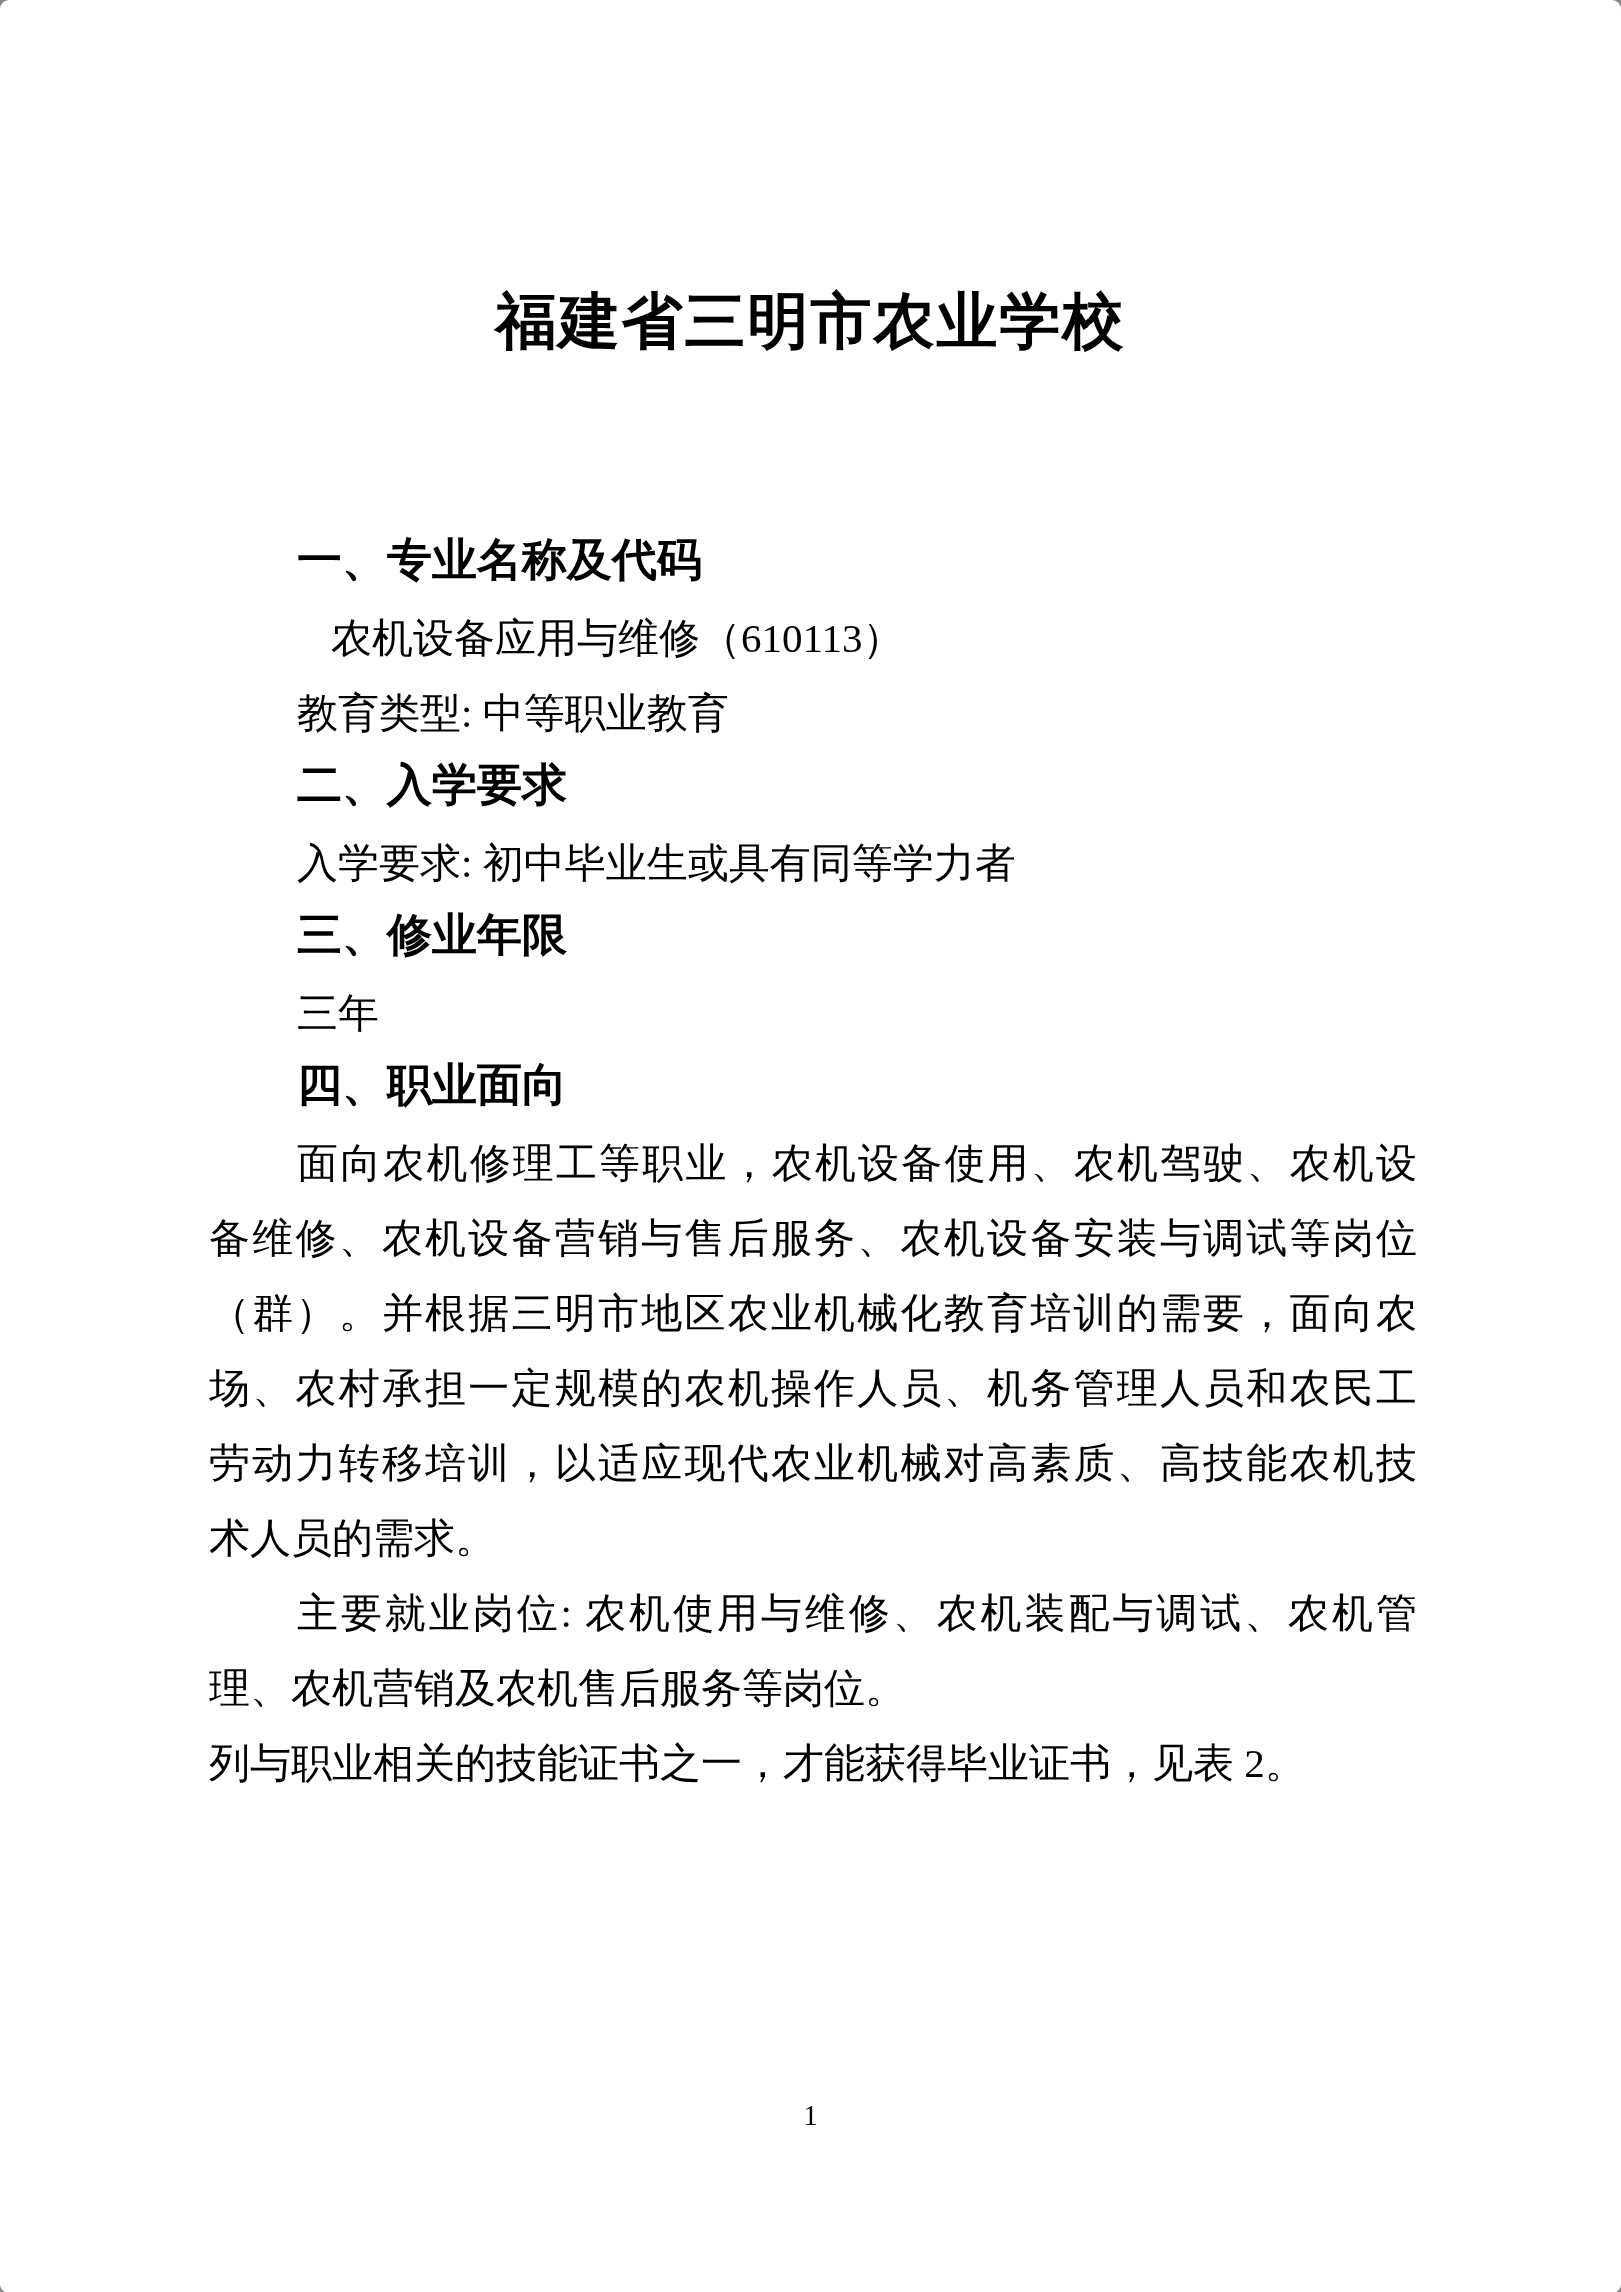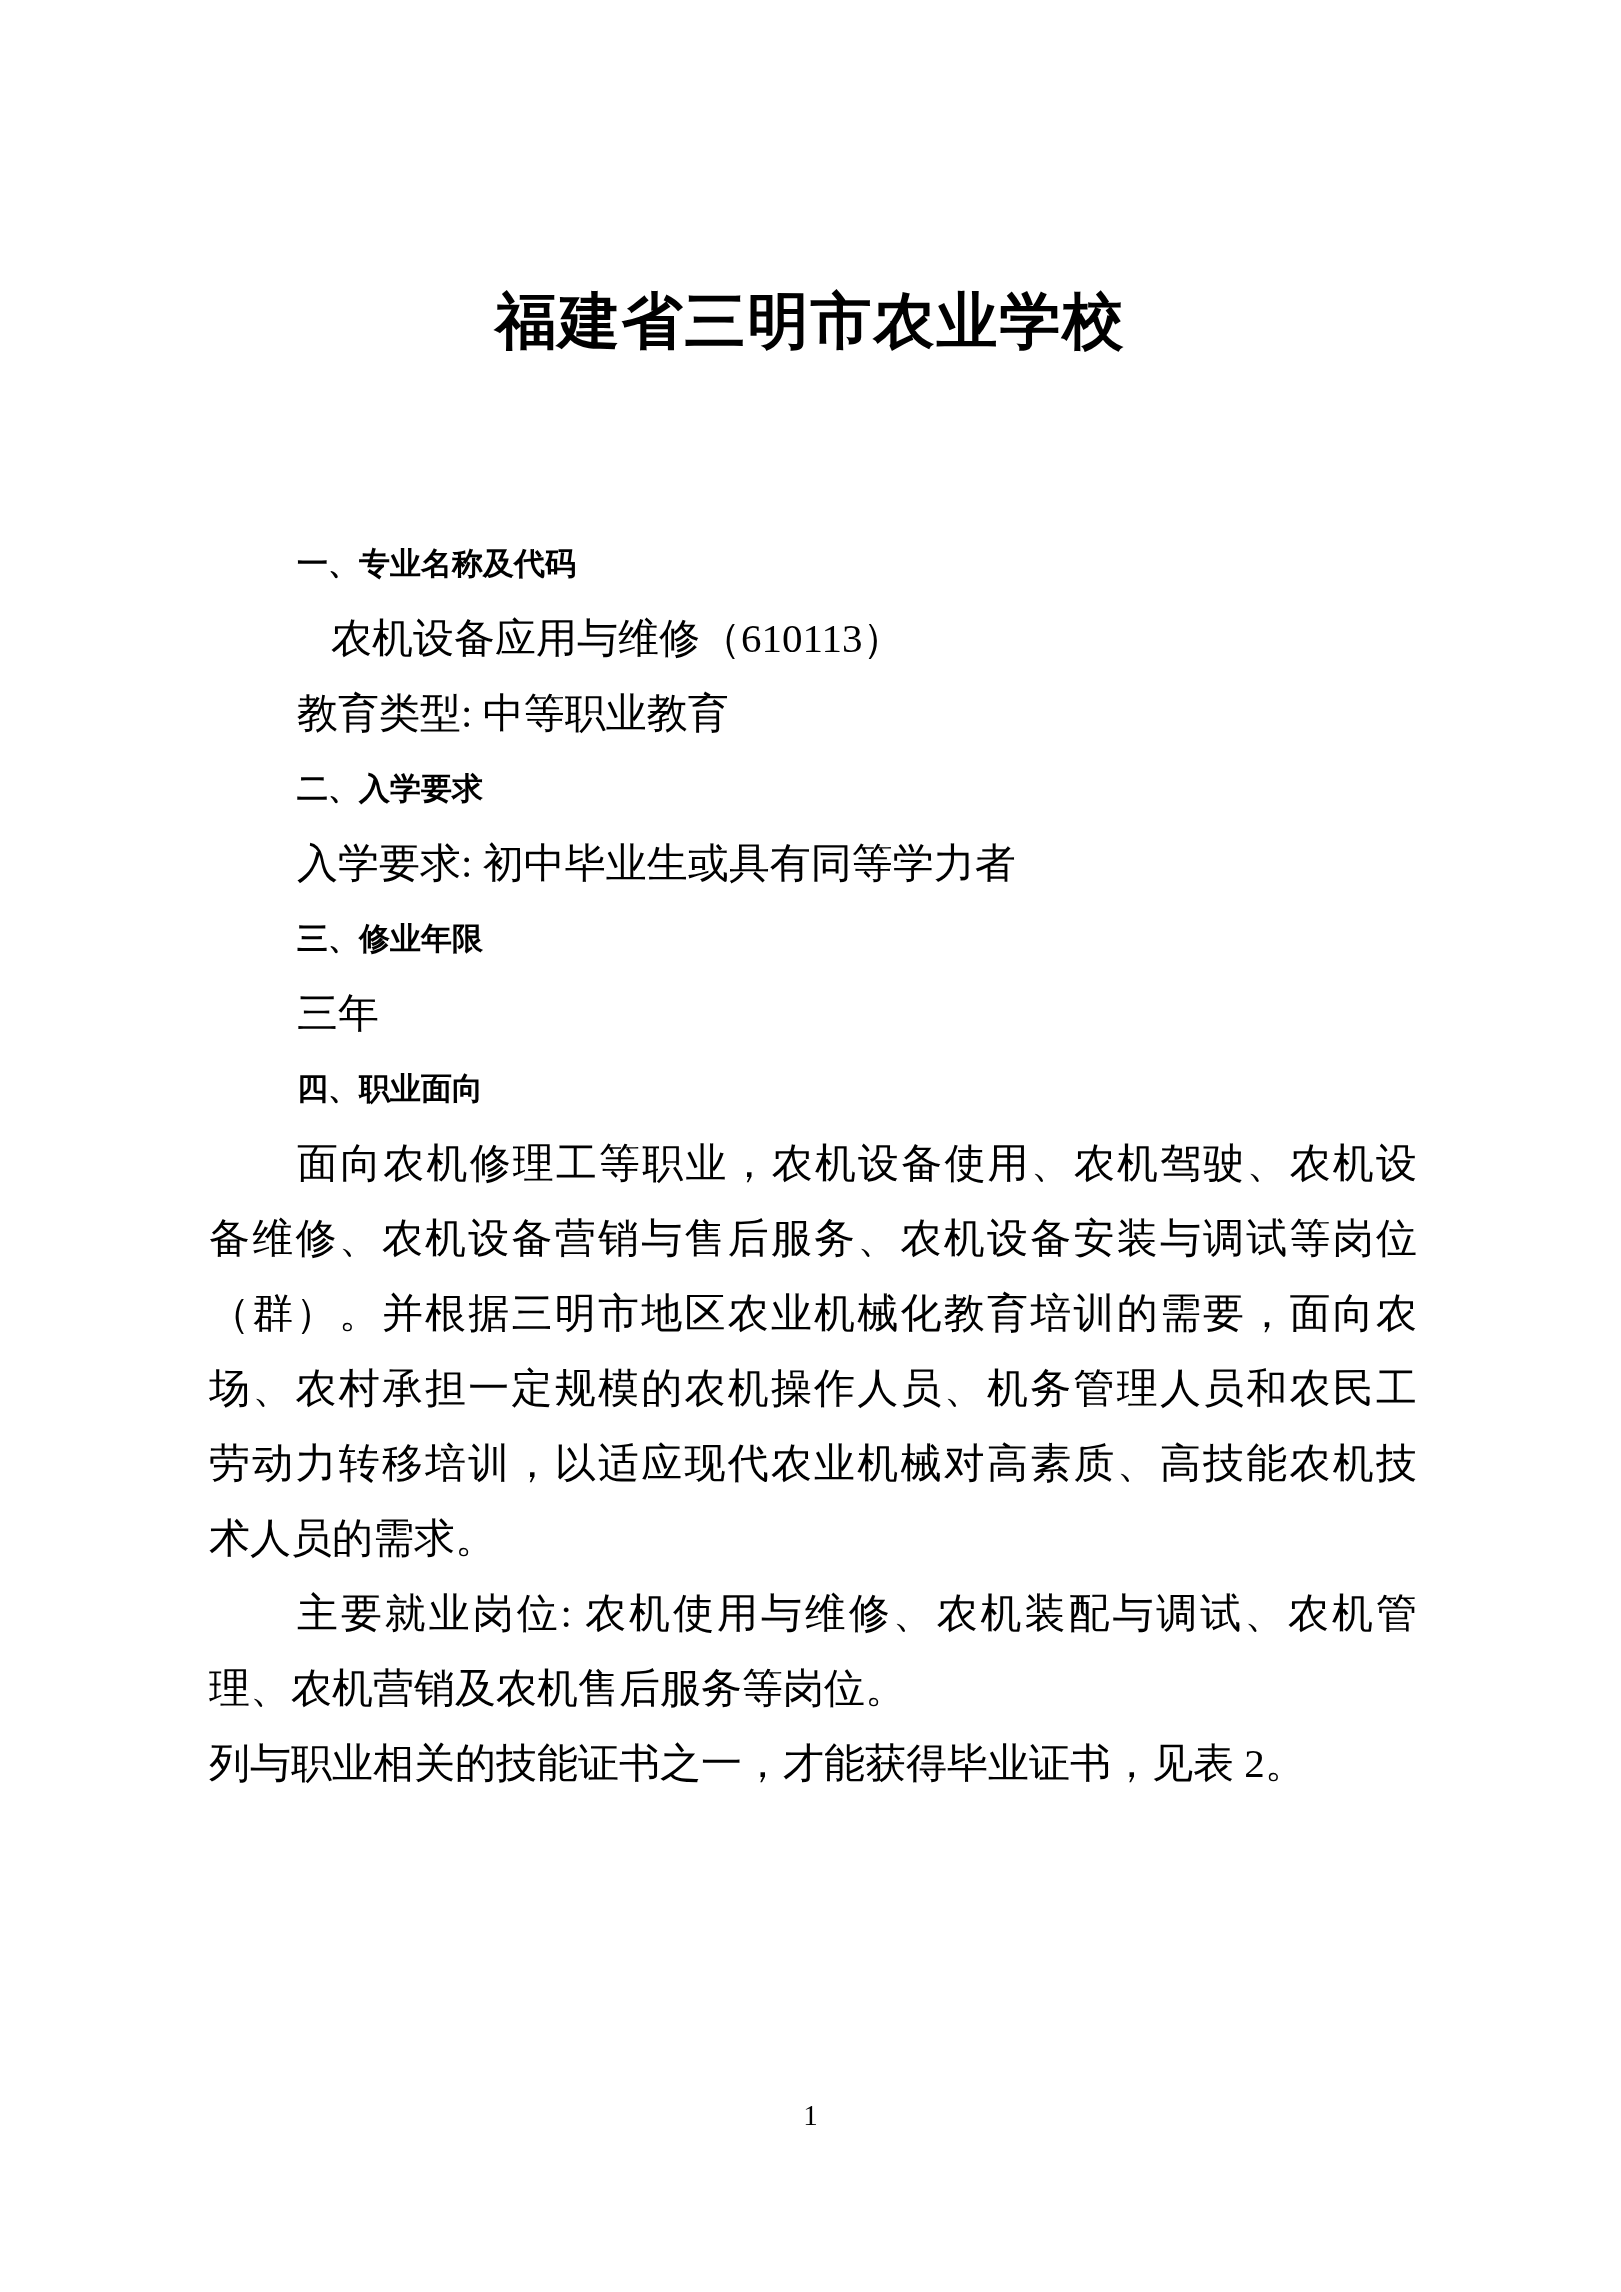--- a/index.html
+++ b/index.html
@@ -3,20 +3,21 @@
 <meta charset="utf-8">
 <style>
   html, body { margin: 0; padding: 0; background: #888; }
   .page {
     position: relative;
     width: 1621px;
     height: 2293px;
     background: #ffffff;
     color: #000000;
     overflow: hidden;
+    border-radius: 9px;
   }
   .title-block {
     position: absolute;
     top: 284px;
     left: 0;
     right: 0;
     text-align: center;
     font-family: "Liberation Serif", "DejaVu Serif", serif;
     font-weight: bold;
     font-size: 61px;
@@ -33,23 +34,23 @@
     line-height: 75px;
   }
   .ln {
     height: 75px;
     overflow: hidden;
     text-align: left;
   }
   .ind  { padding-left: 88px; }   
   .code { padding-left: 122px; }  
   .hd {
-    font-family: Liberation Serif, serif;
+    font-family: Liberation Mono, monospace;
     font-weight: bold;
-    font-size: 31px;
+    font-size: 45px;
   }
   .j {
     text-align: justify;
     text-align-last: justify;
     font-family: Liberation Serif, serif;
   }
   .j.ind { padding-left: 88px; }
   .page-num {
     position: absolute;
     top: 2098px;

